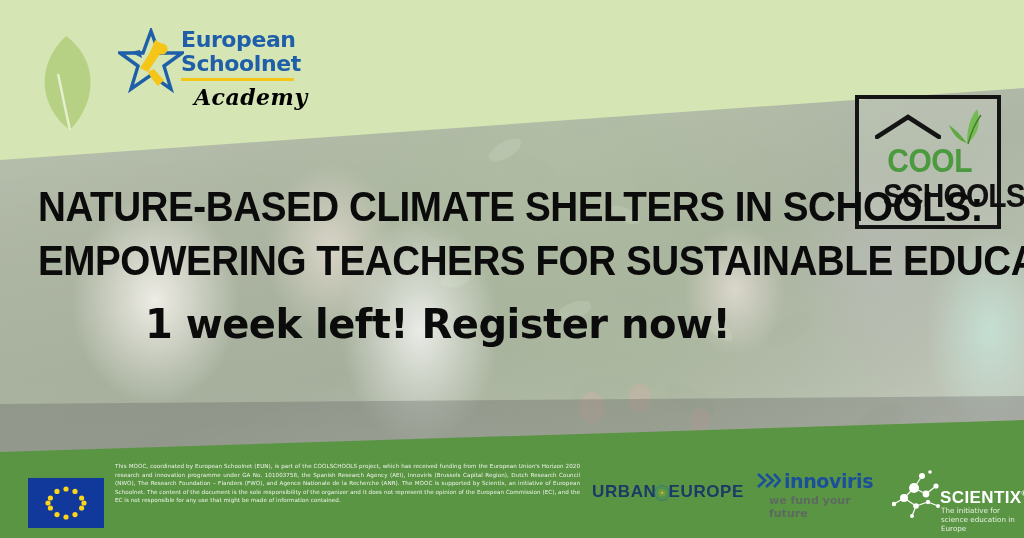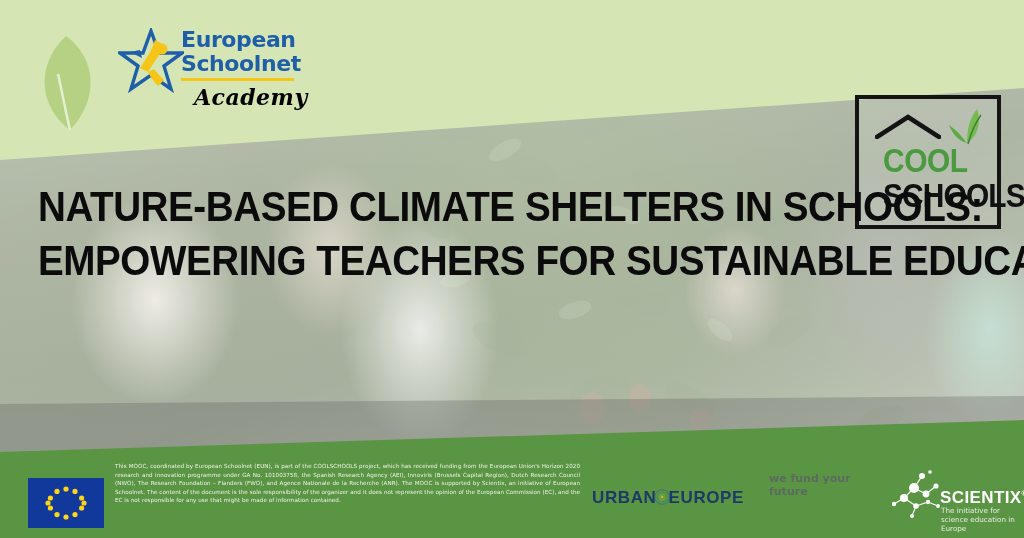--- a/index.html
+++ b/index.html
@@ -121,21 +121,21 @@
   }
   .cool-sprig {
     position: absolute;
     left: 88px; top: 8px;
     width: 40px; height: 38px;
   }
   .cool-text {
     position: absolute;
     left: 0; top: 44px;
     width: 130px;
-    text-align: left;
+    text-align: center;
     padding-left: 24px;
     box-sizing: border-box;
   }
   .cool-word {
     font-family: "Liberation Sans Narrow", "Liberation Sans", sans-serif;
     font-weight: bold;
     font-size: 34px;
     line-height: 34px;
     letter-spacing: -0.5px;
     color: #4c9a3f;
@@ -227,21 +227,21 @@
     text-align: justify;
     letter-spacing: 0.05px;
   }
 
   
   .urban-europe {
     position: absolute;
     left: 592px; top: 482px;
     width: 152px; height: 26px;
     display: flex;
-    align-items: flex-end;
+    align-items: flex-start;
   }
   .ue-word {
     font-family: "Liberation Sans", sans-serif;
     font-weight: bold;
     font-size: 17px;
     color: #1b3a66;
     letter-spacing: 0.6px;
   }
   .ue-target {
     width: 22px; height: 22px;
@@ -399,20 +399,21 @@
     <div class="cool-text">
       <div class="cool-word">COOL</div>
       <div class="schools-word">SCHOOLS</div>
     </div>
   </div>
 
   <div class="headline">
     <div class="headline-line">NATURE-BASED CLIMATE SHELTERS IN SCHOOLS:</div>
     <div class="headline-line">EMPOWERING TEACHERS FOR SUSTAINABLE EDUCATION</div>
   </div>
+  <div class="subhead">1 week left! Register now!</div>
 
   <div class="footer-band"></div>
 
   <svg class="eu-flag" viewBox="0 0 76 50">
     <rect x="0" y="0" width="76" height="50" fill="#11399b"></rect>
     <g fill="#ffd617">
       <circle cx="38" cy="11" r="2.6"></circle>
       <circle cx="47" cy="13.4" r="2.6"></circle>
       <circle cx="53.6" cy="20" r="2.6"></circle>
       <circle cx="56" cy="25" r="2.6"></circle>
@@ -434,20 +435,28 @@
     <svg class="ue-target" viewBox="0 0 22 22">
       <circle cx="11" cy="11" r="10" fill="none" stroke="#2c6b8f" stroke-width="1"></circle>
       <circle cx="11" cy="11" r="7" fill="none" stroke="#3d8a66" stroke-width="1"></circle>
       <circle cx="11" cy="11" r="4.2" fill="none" stroke="#7aa83c" stroke-width="1"></circle>
       <circle cx="11" cy="11" r="2" fill="#c8b52e"></circle>
     </svg>
     <span class="ue-word">EUROPE</span>
   </div>
 
   <div class="innoviris">
+    <div class="inn-row">
+      <svg class="inn-chev" viewBox="0 0 24 15">
+        <path d="M1 1 L8 7.5 L1 14" fill="none" stroke="#1a4f9c" stroke-width="2.6"></path>
+        <path d="M9 1 L16 7.5 L9 14" fill="none" stroke="#1a4f9c" stroke-width="2.6"></path>
+        <path d="M17 1 L23 7.5 L17 14" fill="none" stroke="#1a4f9c" stroke-width="2.6"></path>
+      </svg>
+      <span class="inn-name">innoviris</span>
+    </div>
     <div class="inn-tag">we fund your future</div>
   </div>
 
   <div class="scientix">
     <svg class="sci-mol" viewBox="0 0 56 52">
       <g stroke="#ffffff" stroke-width="1.2">
         <line x1="30" y1="8" x2="22" y2="20"></line>
         <line x1="22" y1="20" x2="34" y2="26"></line>
         <line x1="34" y1="26" x2="44" y2="18"></line>
         <line x1="22" y1="20" x2="12" y2="30"></line>

